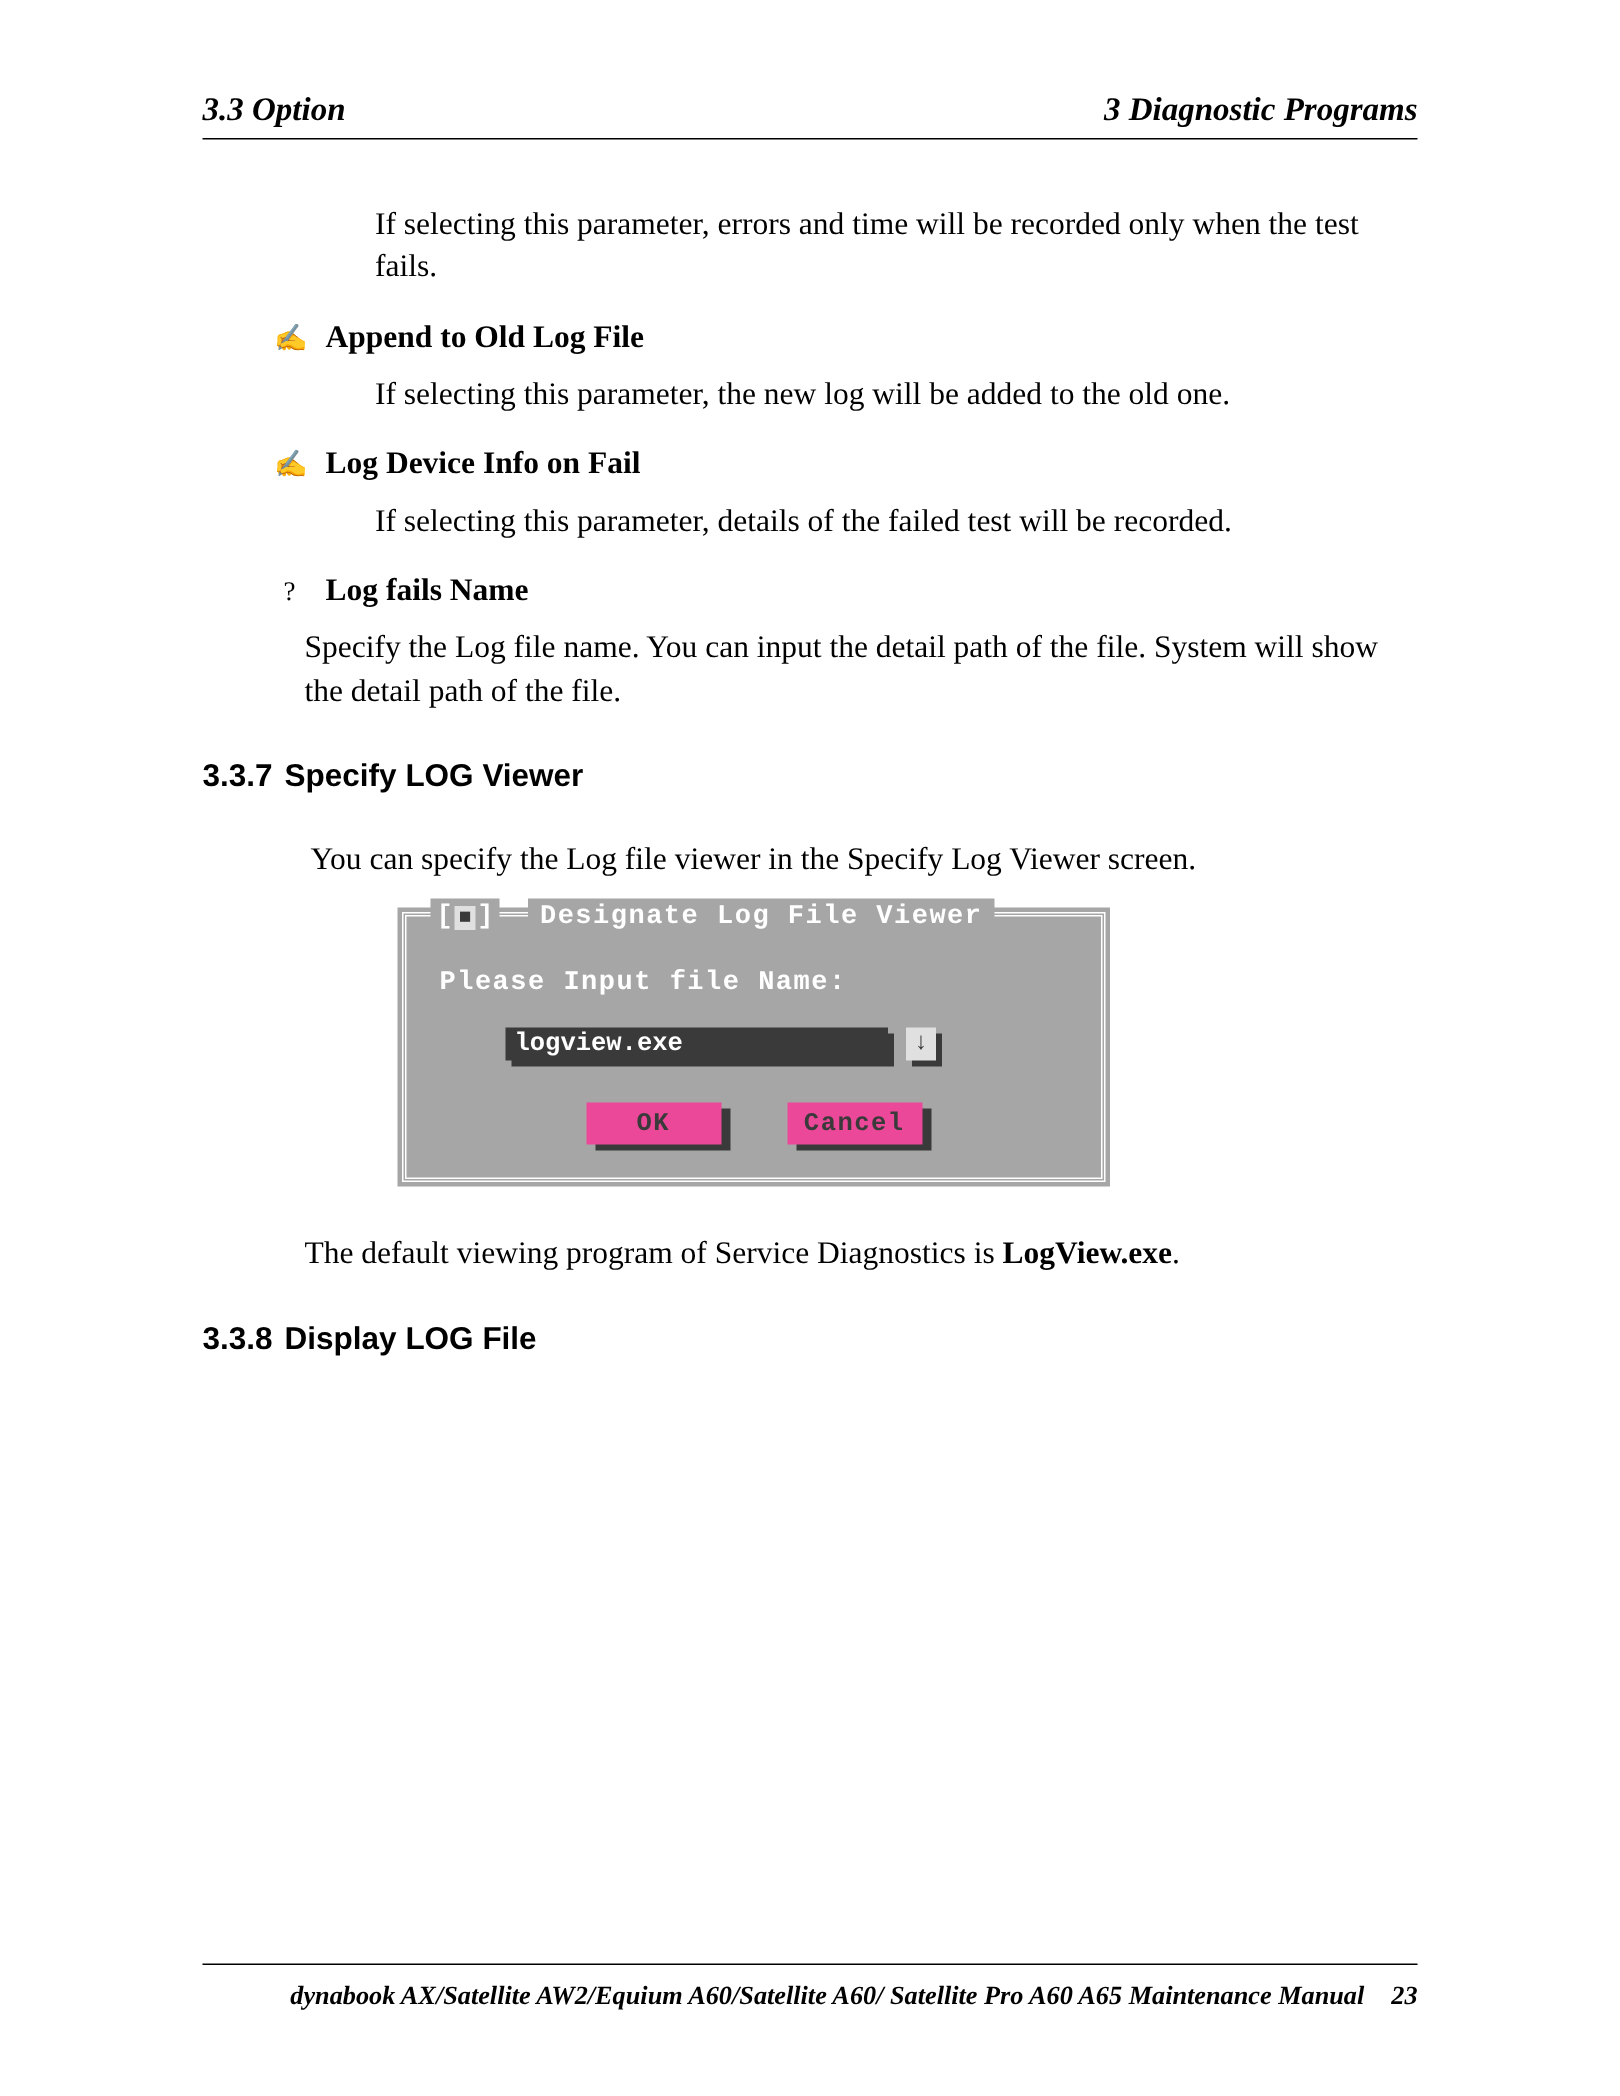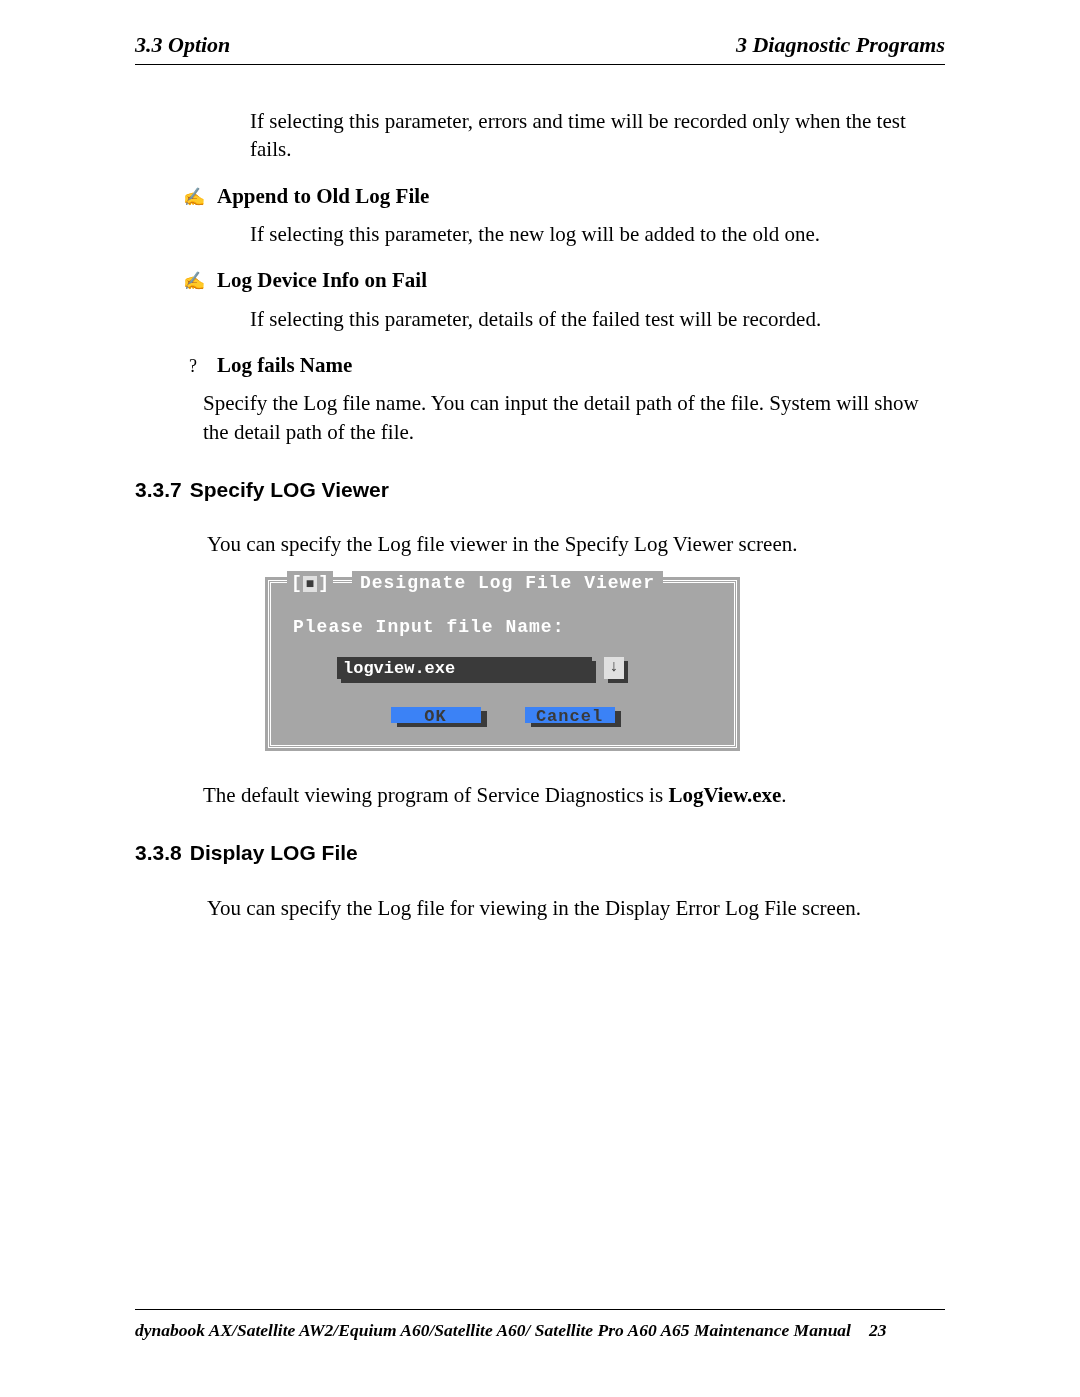--- a/index.html
+++ b/index.html
@@ -7,21 +7,21 @@
     padding: 0;
     background: #ffffff;
     font-family: "Times New Roman", Times, serif;
     color: #000;
   }
   .page {
     width: 1080px;
     height: 1397px;
     position: relative;
     box-sizing: border-box;
-    padding: 32px 135px 50px 135px;
+    padding: 60px 135px 50px 135px;
   }
   .header {
     display: flex;
     justify-content: space-between;
     font-style: italic;
     font-weight: bold;
     font-size: 22px;
     padding-bottom: 6px;
     border-bottom: 1.5px solid #000;
     margin-bottom: 42px;
@@ -157,45 +157,45 @@
     justify-content: center;
     box-shadow: 4px 4px 0 0 #3a3a3a;
   }
   .dialog-buttons {
     display: flex;
     justify-content: center;
     gap: 44px;
     margin-bottom: 6px;
   }
   .dialog-btn {
-    background: #3b82f6;
+    background: #ec4899;
     color: #3a3a3a;
     font-family: "Courier New", Courier, monospace;
     font-weight: bold;
     font-size: 17px;
     border: none;
     width: 90px;
-    height: 16px;
+    height: 28px;
     box-shadow: 6px 4px 0 0 #3a3a3a;
     padding: 0;
     letter-spacing: 1px;
   }
 
   .footer {
     position: absolute;
     left: 135px;
     right: 135px;
     bottom: 56px;
     border-top: 1.5px solid #000;
     padding-top: 10px;
     font-style: italic;
     font-weight: bold;
     font-size: 17.5px;
     display: flex;
-    justify-content: flex-start;
+    justify-content: flex-end;
     gap: 18px;
   }
   .footer-page {
     font-style: italic;
   }
 </style>
 </head>
 <body>
 
 <div class="page">
@@ -256,21 +256,20 @@
 
     <p class="para default-line">
       <span>The default viewing program of Service Diagnostics is </span><span class="bold-inline">LogView.exe</span><span>.</span>
     </p>
 
     <div class="section-heading">
       <span>3.3.8</span>
       <span>Display LOG File</span>
     </div>
 
-    <p class="para indent-main">You can specify the Log file for viewing in the Display Error Log File screen.</p>
 
   </div>
 
   <div class="footer">
     <span>dynabook AX/Satellite AW2/Equium A60/Satellite A60/ Satellite Pro A60 A65  Maintenance Manual</span>
     <span class="footer-page">23</span>
   </div>
 
 </div>
 

